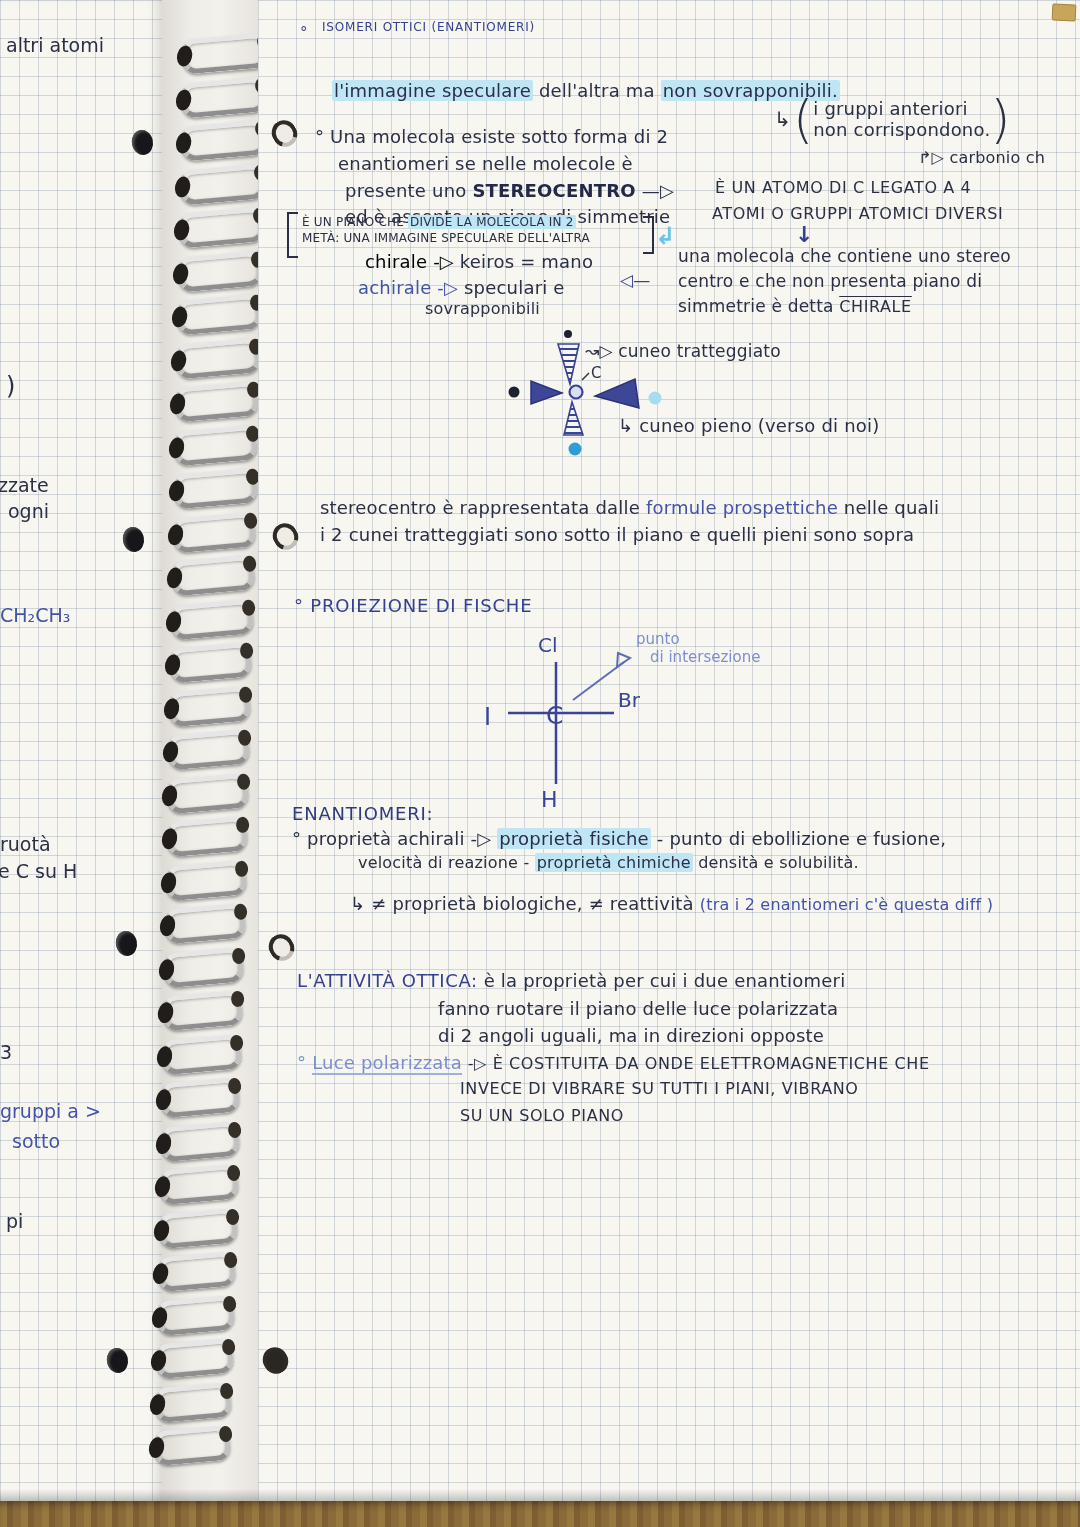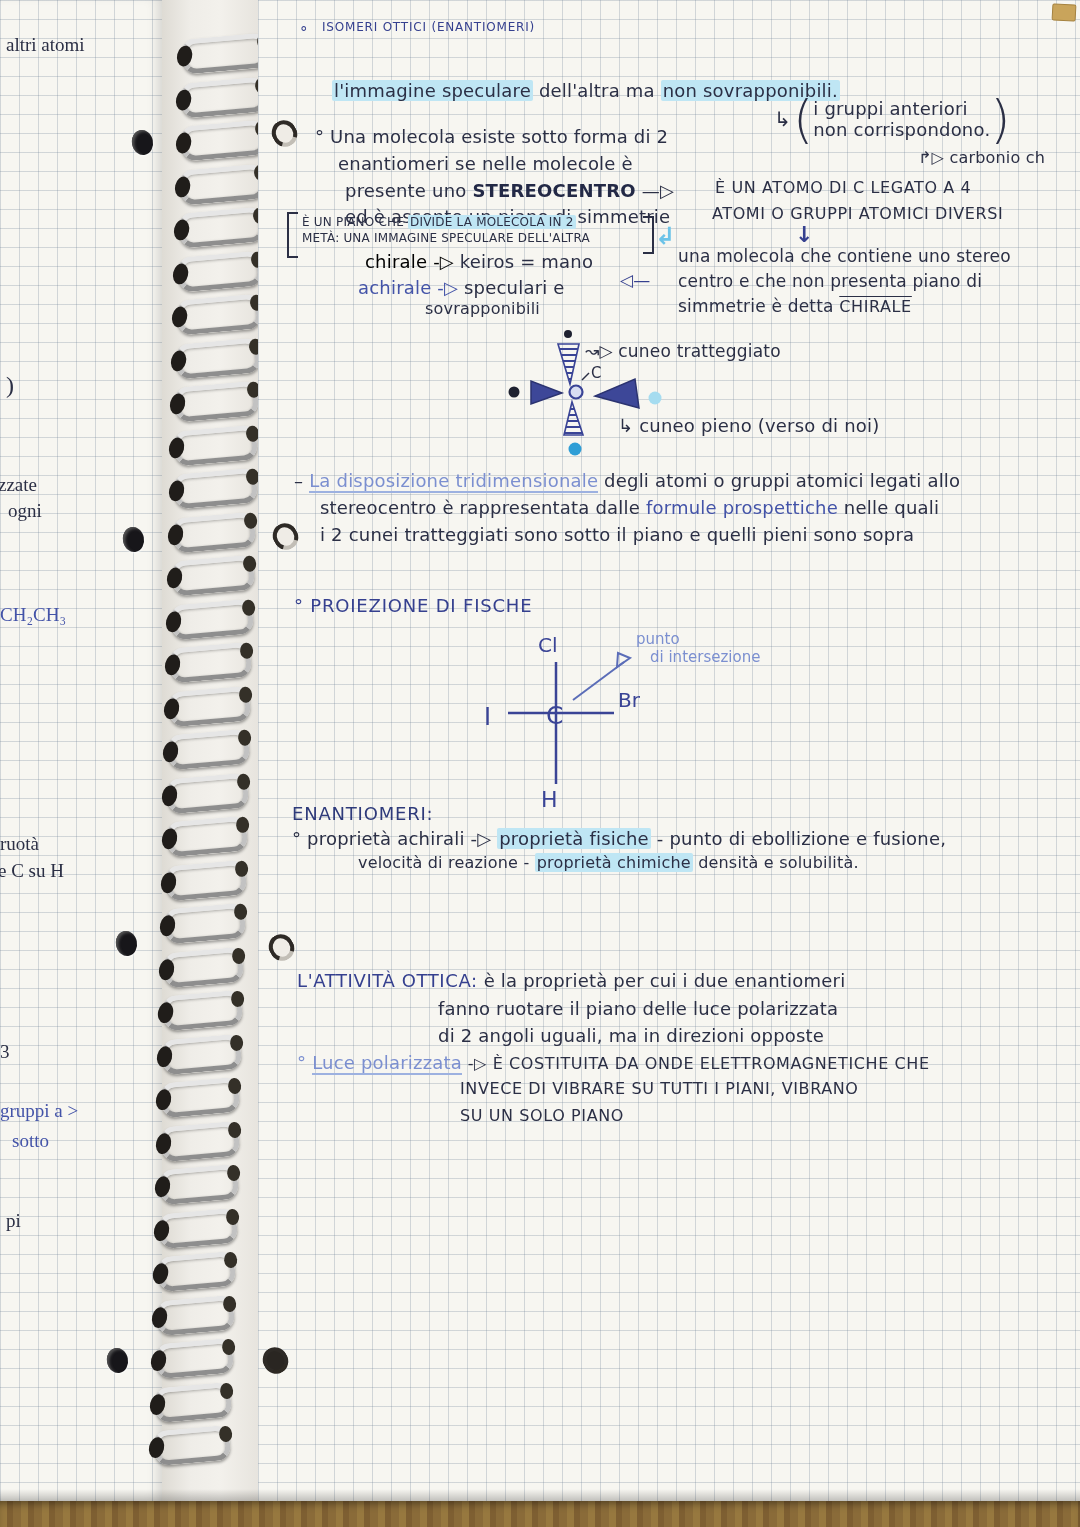--- a/index.html
+++ b/index.html
@@ -2,21 +2,21 @@
 <html><head>
 <meta charset="utf-8">
 <style>
   html,body{margin:0;padding:0;background:#6b5530;}
   .photo{position:relative;width:1080px;height:1527px;overflow:hidden;
     font-family:"DejaVu Sans",sans-serif;background:#8b6d3f;}
   .grid{background-color:#f7f6f1;
     background-image:
       linear-gradient(rgba(122,136,158,.30) 1px, transparent 1px),
       linear-gradient(90deg, rgba(122,136,158,.30) 1px, transparent 1px);
-    background-size:19px 19px;font-family:Liberation Serif, serif;}
+    background-size:19px 19px;}
   .left-page{position:absolute;left:0;top:0;width:162px;height:1501px;
     box-shadow:inset -10px 0 14px -8px rgba(0,0,0,.18);}
   .binding{position:absolute;left:162px;top:0;width:96px;height:1501px;
     background:linear-gradient(90deg,#dedbd4 0%,#efede8 30%,#f3f1ec 60%,#e7e4de 100%);}
   .main-page{position:absolute;left:258px;top:0;width:822px;height:1501px;
     box-shadow:inset 14px 0 18px -10px rgba(0,0,0,.20), inset -10px 0 14px -8px rgba(0,0,0,.10);}
   .desk{position:absolute;left:0;top:1501px;width:1080px;height:26px;
     background:repeating-linear-gradient(90deg,#97783f 0 7px,#7e5f32 7px 13px,#8a6b39 13px 21px);
     box-shadow:inset 0 6px 8px -4px rgba(0,0,0,.45);}
   .page-bottom-shadow{position:absolute;left:0;top:1489px;width:1080px;height:12px;
@@ -190,24 +190,20 @@
       <circle cx="16" cy="64" r="5.5" fill="#1e2130"></circle>
       <polygon points="33,53 33,76 64,65" fill="#3d4798" stroke="#2b3370" stroke-width="1.5"></polygon>
       <polygon points="137,51 141,80 97,68" fill="#3d4798" stroke="#2b3370" stroke-width="1.5"></polygon>
       <circle cx="157" cy="70" r="6.5" fill="#a5dcf0"></circle>
       <polygon points="74,74 66,107 85,107" fill="url(#hatch)" stroke="#3a4496" stroke-width="1.6"></polygon>
       <circle cx="77" cy="121" r="6.5" fill="#2f9ed6"></circle>
     </svg>
     <div class="ln" style="left:327px;top:341px;font-size:17px">↝▷ cuneo tratteggiato</div>
     <div class="ln" style="left:360px;top:415px;font-size:18px">↳ cuneo pieno (verso di noi)</div>
 
-    <div class="ln" style="left:36px;top:470px">
-      <span>–</span>
-      <span class="lbu">La disposizione tridimensionale</span><span> degli atomi o gruppi atomici legati allo</span>
-    </div>
     <div class="ln" style="left:62px;top:497px">
       <span>stereocentro è rappresentata dalle </span><span style="color:#4353a8">formule prospettiche</span><span> nelle quali</span>
     </div>
     <div class="ln" style="left:62px;top:524px">i 2 cunei tratteggiati sono sotto il piano e quelli pieni sono sopra</div>
 
     <div class="ln blue" style="left:36px;top:595px;font-size:18px;letter-spacing:.8px">° PROIEZIONE DI FISCHE</div>
     <svg style="position:absolute;left:220px;top:622px" width="340" height="200" viewBox="0 0 340 200">
       <line x1="78" y1="40" x2="78" y2="162" stroke="#3a4496" stroke-width="2.5"></line>
       <line x1="30" y1="91" x2="136" y2="91" stroke="#3a4496" stroke-width="2.5"></line>
       <text x="60" y="30" font-size="20" fill="#3a4496">Cl</text>
@@ -221,20 +217,23 @@
       <text x="172" y="40" font-size="15" fill="#7b8fd0">di intersezione</text>
     </svg>
 
     <div class="ln blue" style="left:34px;top:803px;font-size:18px;letter-spacing:.8px;color:#2e3a7a">ENANTIOMERI:</div>
     <div class="ln" style="left:34px;top:828px">
       <span>° proprietà achirali -▷ </span><span class="hl">proprietà fisiche</span><span> - punto di ebollizione e fusione,</span>
     </div>
     <div class="ln" style="left:100px;top:853px;font-size:16px">
       <span>velocità di reazione - </span><span class="hl">proprietà chimiche</span><span>  densità e solubilità.</span>
     </div>
+    <div class="ln" style="left:92px;top:893px">
+      <span>↳ ≠ proprietà biologiche, ≠ reattività </span><span style="color:#4353a8;font-size:16px">(tra i 2 enantiomeri c'è questa diff )</span>
+    </div>
 
     <div class="ln" style="left:180px;top:998px">fanno ruotare il piano delle luce polarizzata</div>
     <div class="ln" style="left:39px;top:970px">
       <span class="blue" style="letter-spacing:.6px">L'ATTIVITÀ OTTICA:</span><span> è la proprietà per cui i due enantiomeri</span>
     </div>
     <div class="ln" style="left:180px;top:1025px">di 2 angoli uguali, ma in direzioni opposte</div>
     <div class="ln" style="left:39px;top:1052px">
       <span class="lb">° </span><span class="lbu">Luce polarizzata</span><span class="caps"> -▷ È COSTITUITA DA ONDE ELETTROMAGNETICHE CHE</span>
     </div>
     <div class="ln caps" style="left:202px;top:1079px">INVECE DI VIBRARE SU TUTTI I PIANI, VIBRANO</div>

